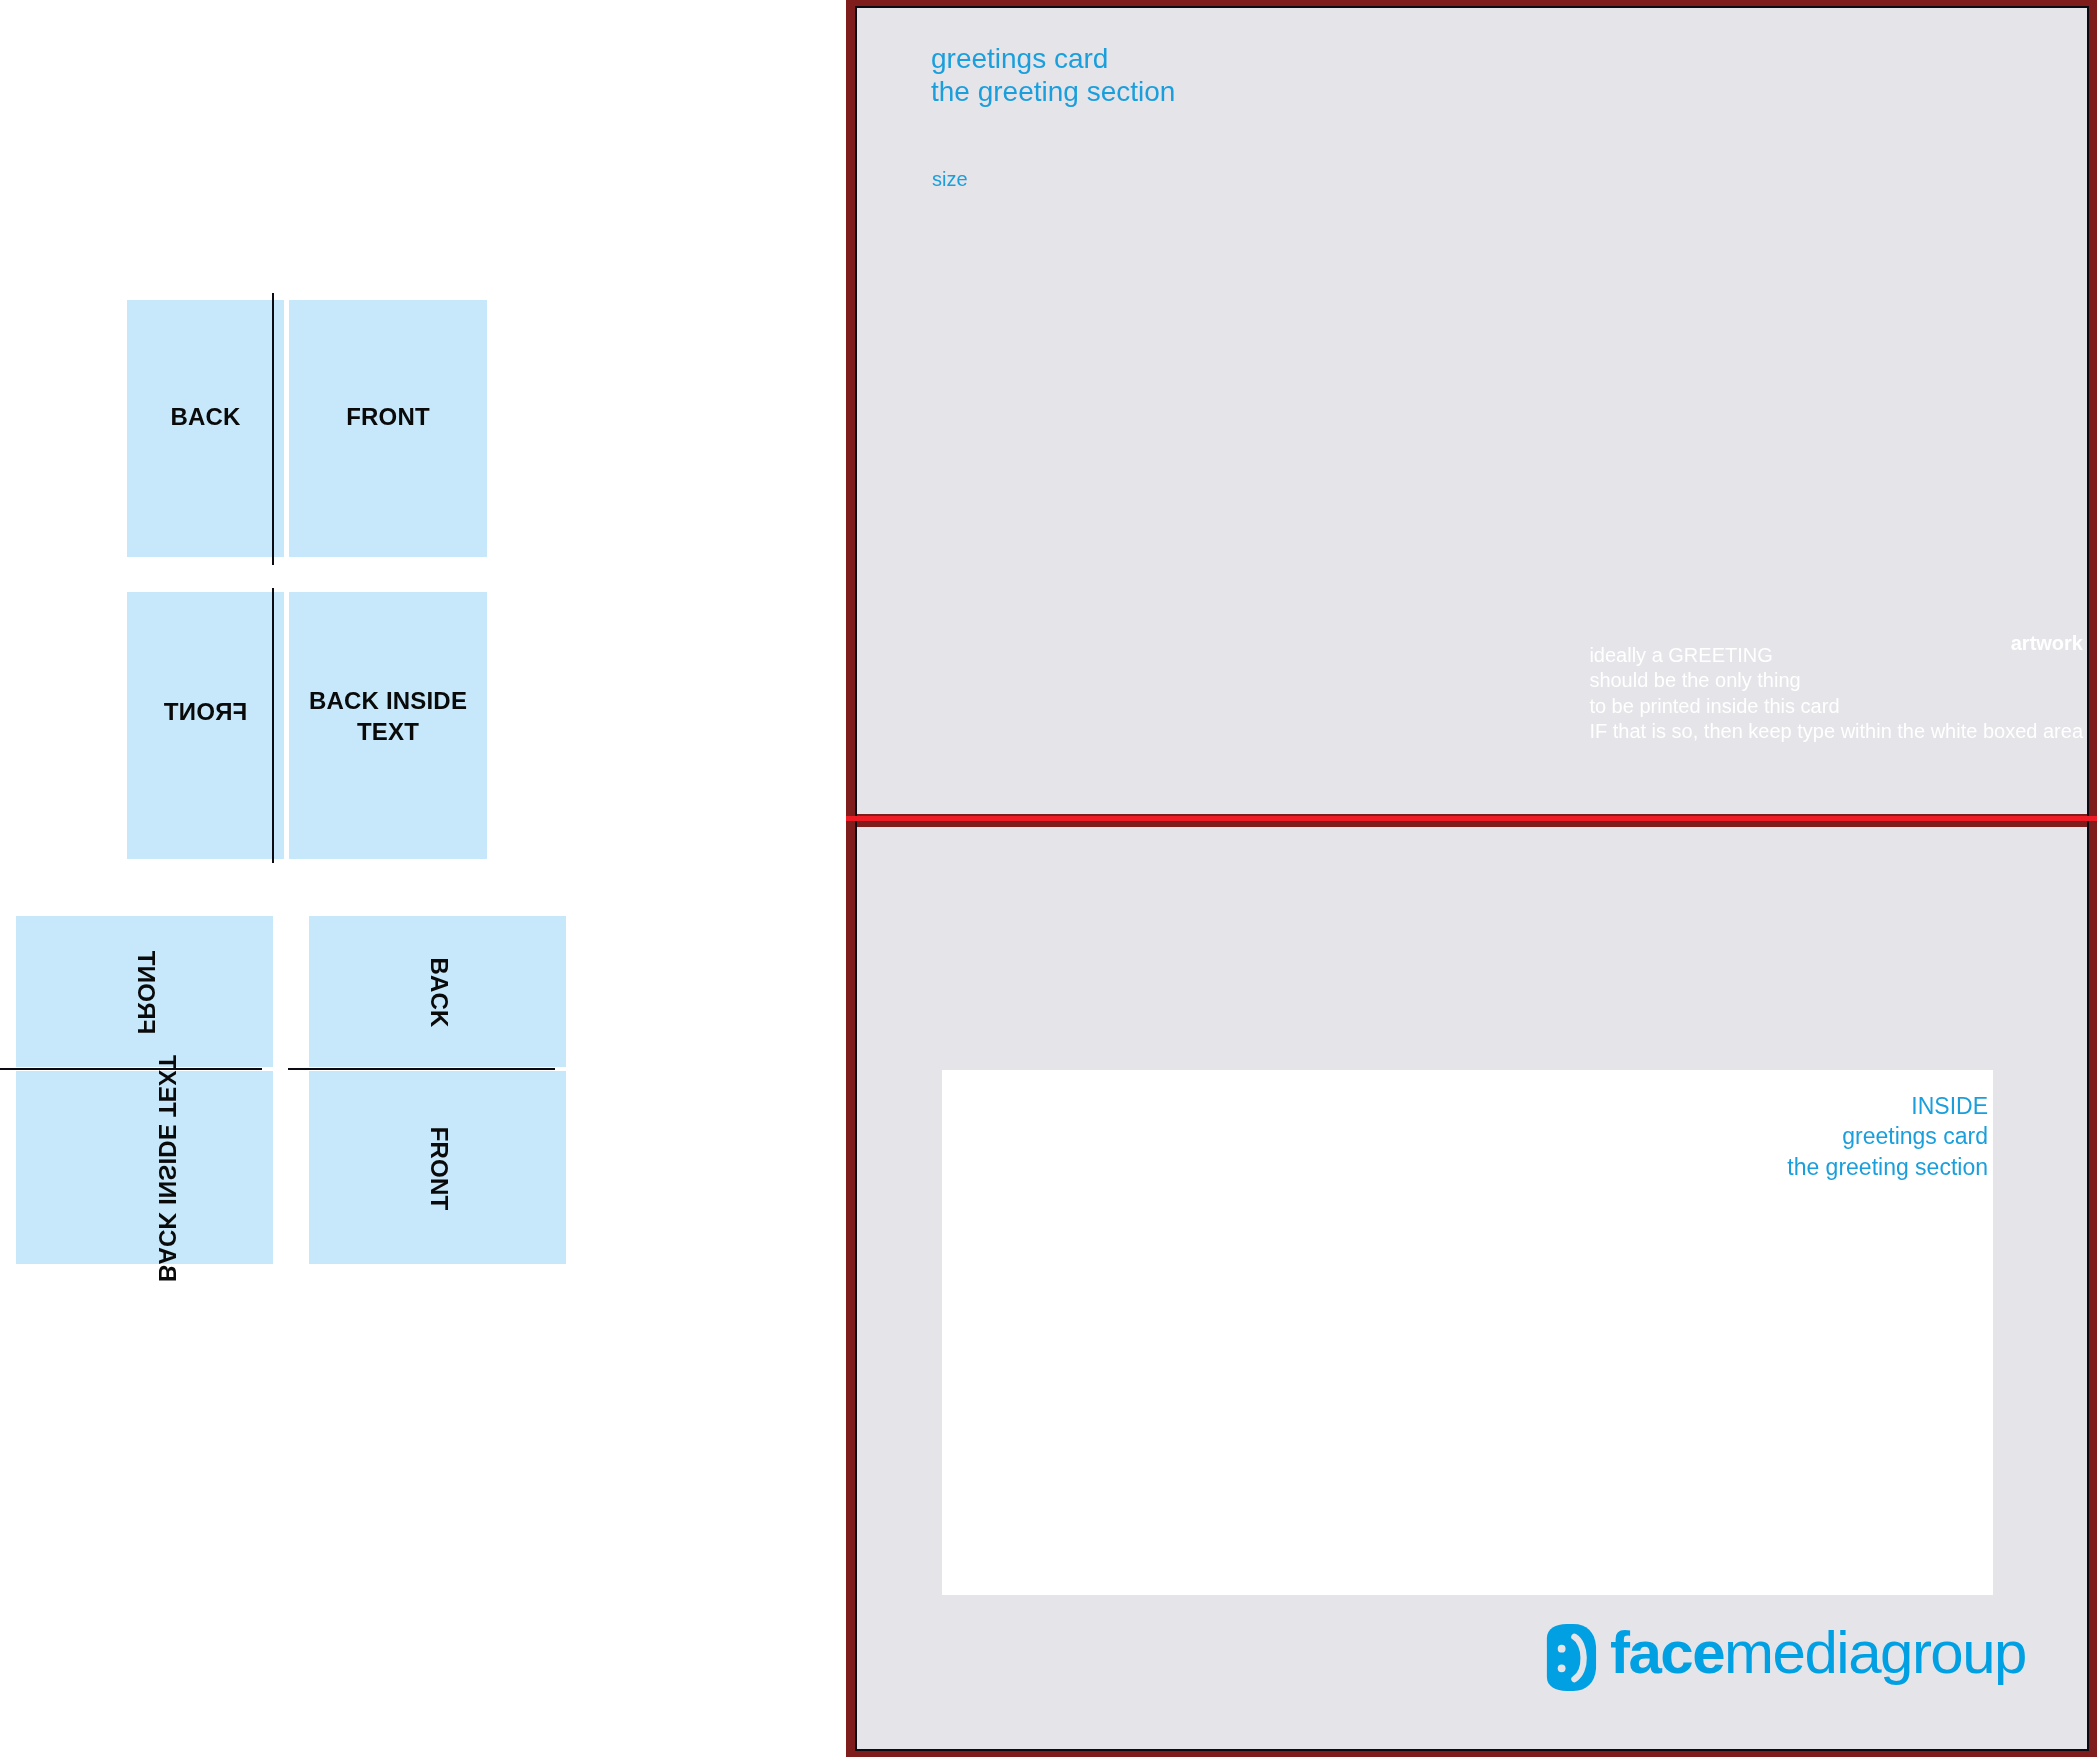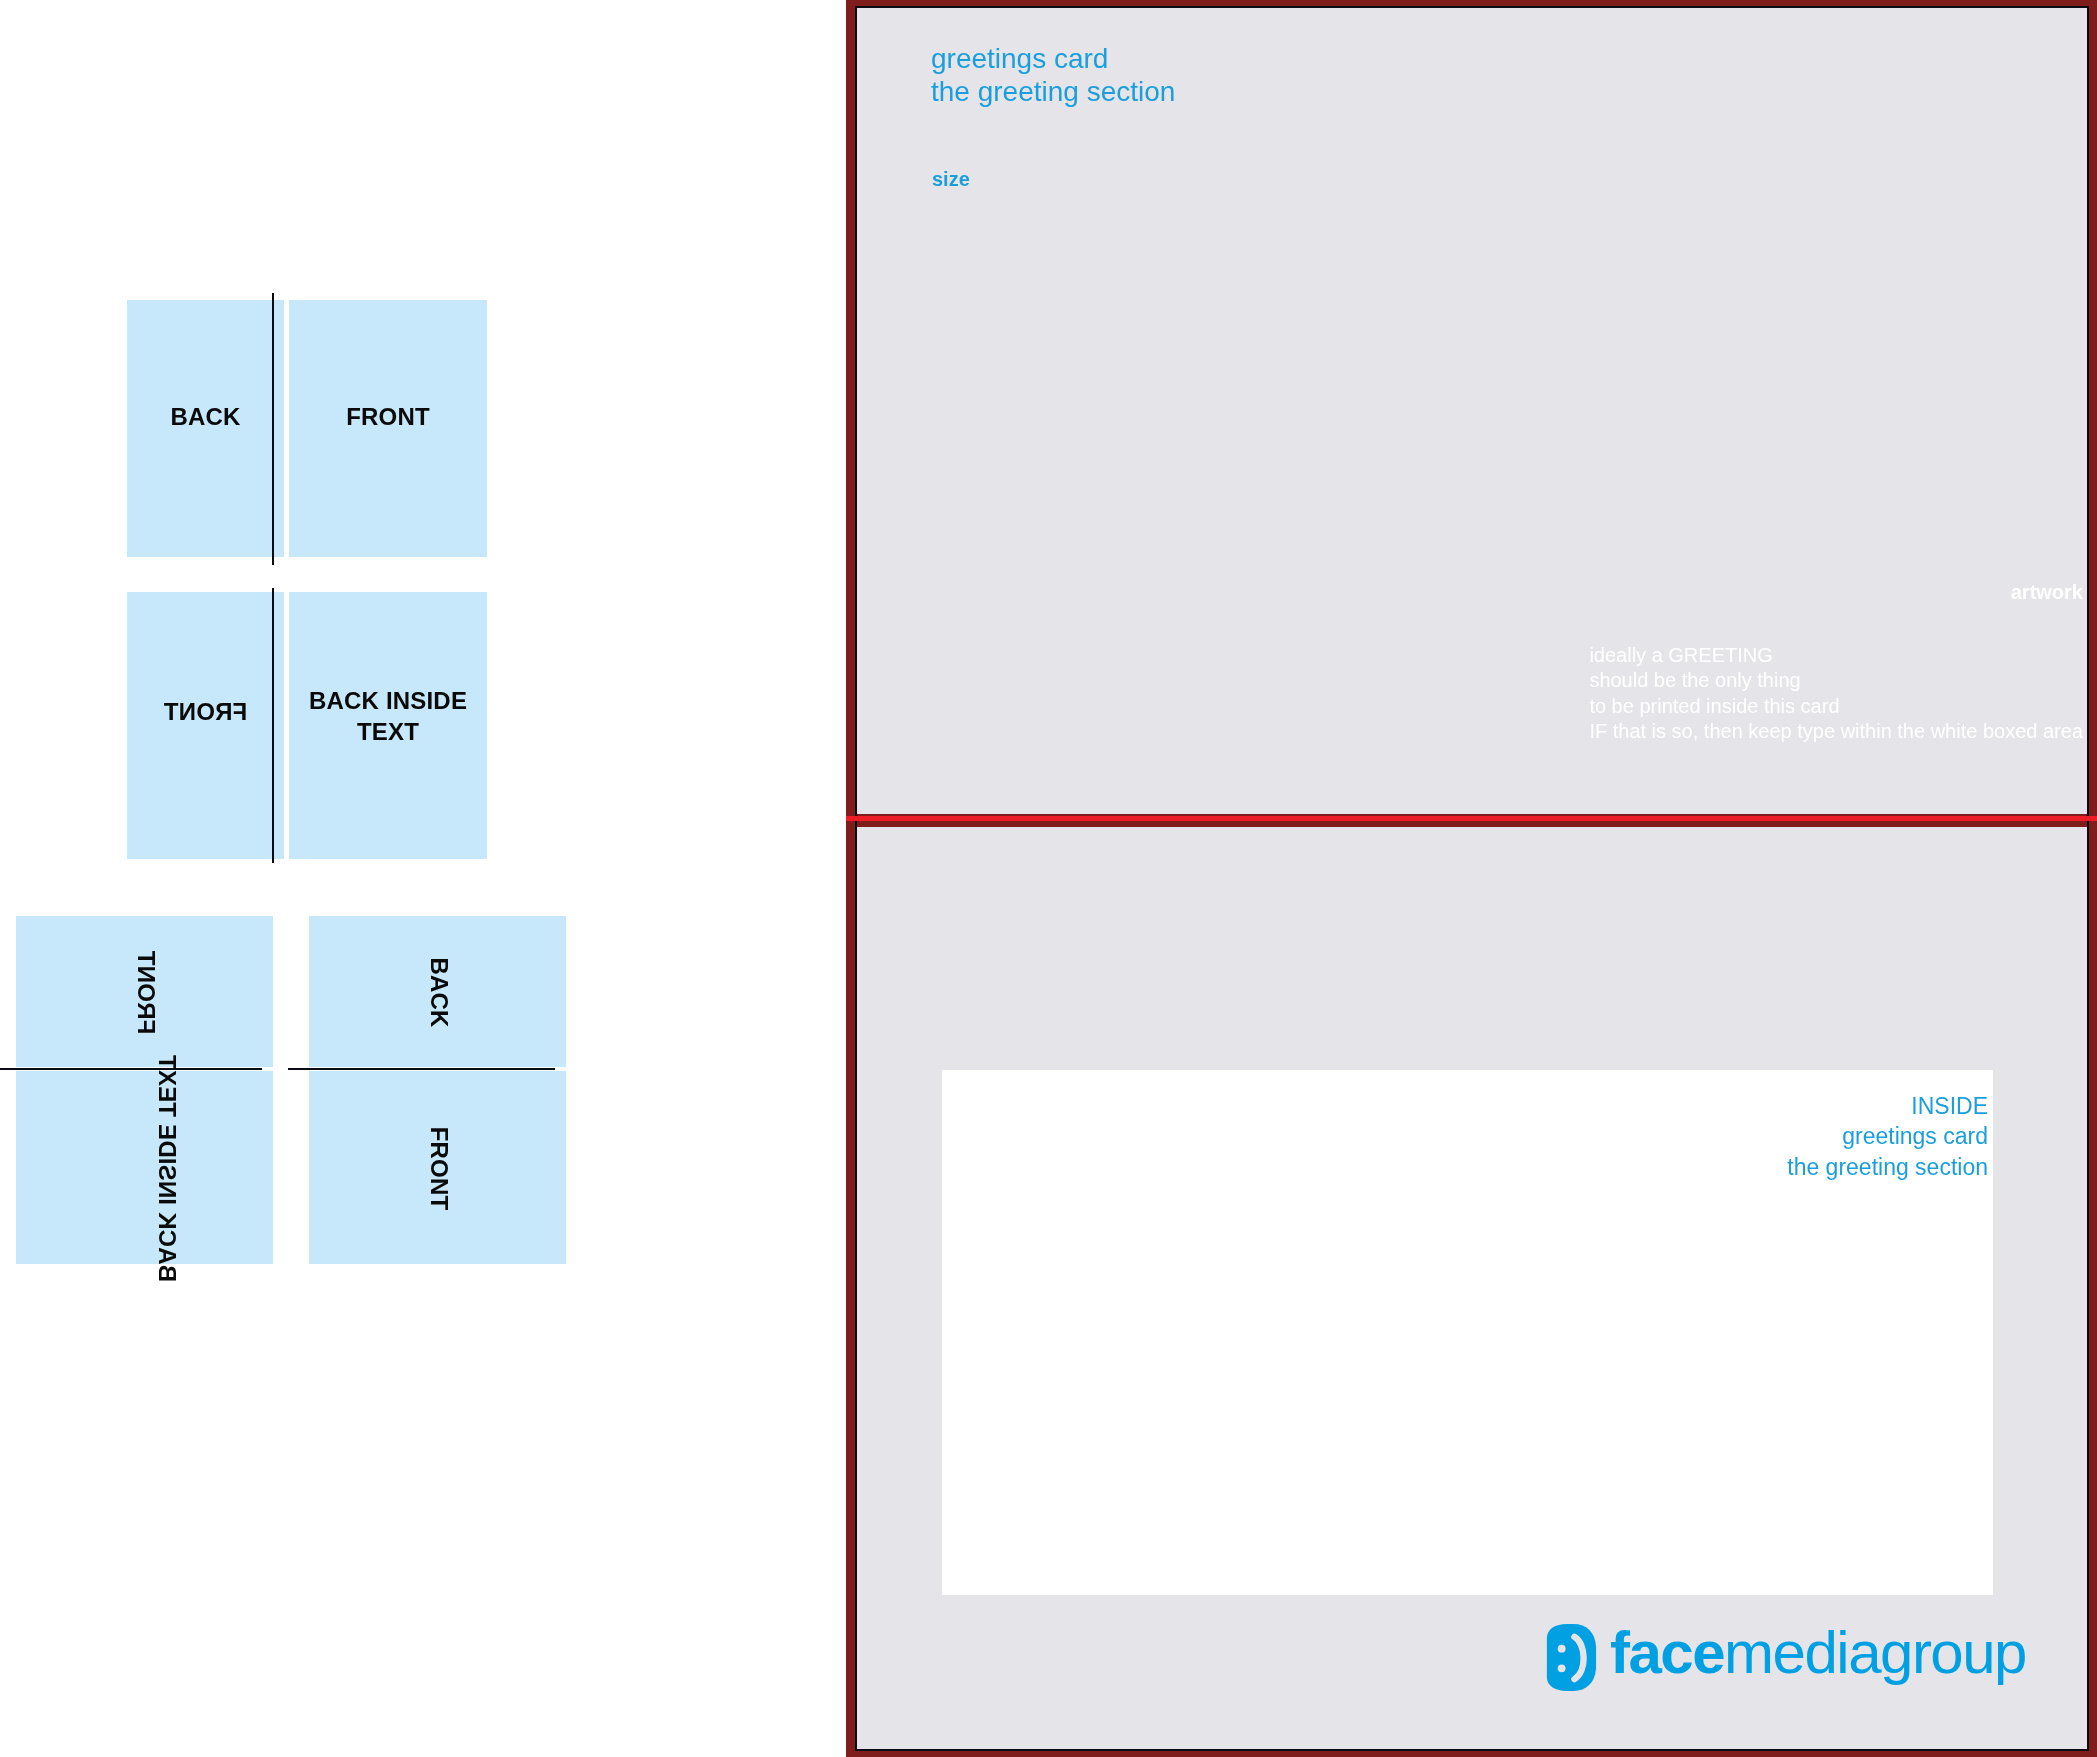--- a/index.html
+++ b/index.html
@@ -91,29 +91,29 @@
 
   
   .blue{color:#1a9fdc;}
   #spec-title{
     position:absolute;left:85px;top:42px;
     font-size:28px;line-height:1.18;font-weight:400;
     white-space:pre-line;
   }
   #size-heading{
     position:absolute;left:86px;top:168px;
-    font-size:20px;font-weight:bold;
+    font-size:20px;font-weight:normal;
   }
   #size-lines{
     position:absolute;left:86px;top:196px;
     font-size:20px;line-height:1.27;font-weight:400;
     white-space:pre-line;
   }
   #artwork-heading{
-    position:absolute;right:15px;top:581px;
+    position:absolute;right:15px;top:632px;
     font-size:20px;font-weight:bold;color:#ffffff;text-align:right;
   }
   #artwork-lines{
     position:absolute;right:15px;top:643px;
     font-size:20px;line-height:1.27;font-weight:400;color:#ffffff;
     text-align:left;white-space:pre-line;
   }
 
   
   #inside-box{

